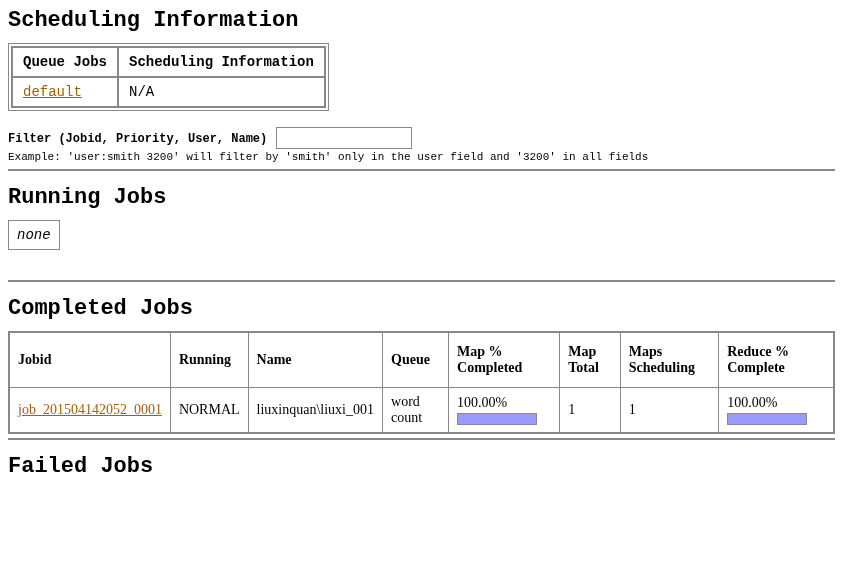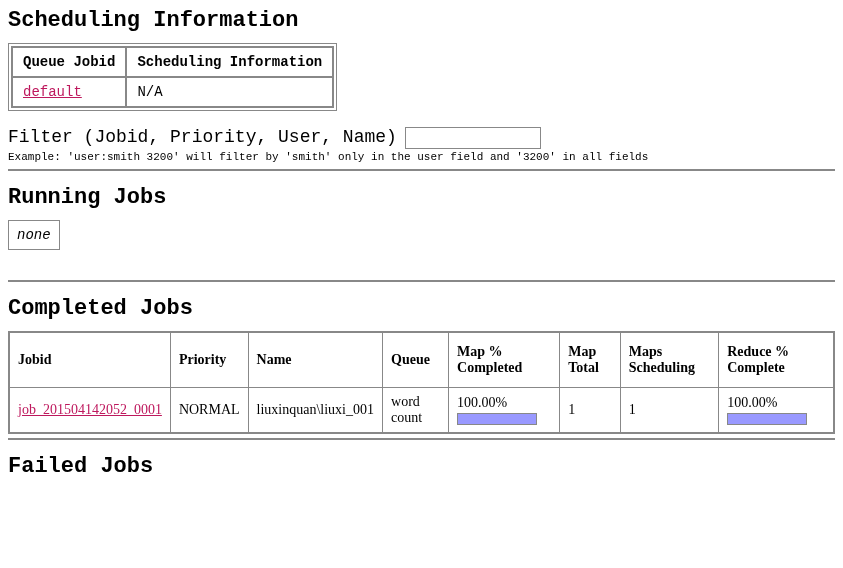--- a/index.html
+++ b/index.html
@@ -17,21 +17,21 @@
     font-weight: bold;
     font-size: 22px;
     margin: 4px 0 10px 0;
   }
   hr {
     border: none;
     border-top: 2px solid #888;
     margin: 6px 0 14px 0;
   }
   a {
-    color: #be185d;
+    color: #a16207;
     text-decoration: underline;
   }
   table {
     border-collapse: separate;
     border-spacing: 0;
   }
   
   .sched-outer {
     border: 1px solid #888;
     padding: 2px;
@@ -49,22 +49,22 @@
     font-size: 14px;
   }
   .sched-table th {
     font-weight: bold;
   }
   
   .filter-row {
     margin-bottom: 2px;
   }
   .filter-label {
-    font-weight: normal;
-    font-size: 18px;
+    font-weight: bold;
+    font-size: 12px;
   }
   .filter-input {
     border: 1px solid #888;
     width: 130px;
     height: 18px;
     vertical-align: middle;
     font-family: inherit;
   }
   .filter-example {
     font-size: 11px;
@@ -121,21 +121,21 @@
 <body>
 
 
 
 <h2>Scheduling Information</h2>
 
 <div class="sched-outer">
   <table class="sched-table">
     <tbody>
         <tr>
-      <th>Queue Jobid</th>
+      <th>Queue Jobs</th>
       <th>Scheduling Information</th>
     </tr>
     <tr>
       <td><a href="#">default</a></td>
       <td>N/A</td>
     </tr>
   </tbody>
     </table>
 </div>
 
@@ -152,21 +152,21 @@
 
 <hr>
 
 <h2>Completed Jobs</h2>
 
 <div class="jobs-wrap">
 <table class="jobs-table">
   <tbody>
         <tr>
     <th>Jobid</th>
-    <th>Priority</th>
+    <th>Running</th>
     <th>Name</th>
     <th>Queue</th>
     <th>Map % Completed</th>
     <th>Map Total</th>
     <th>Maps Scheduling</th>
     <th>Reduce % Complete</th>
 
   </tr>
   <tr>
     <td><a href="#">job_201504142052_0001</a></td>

